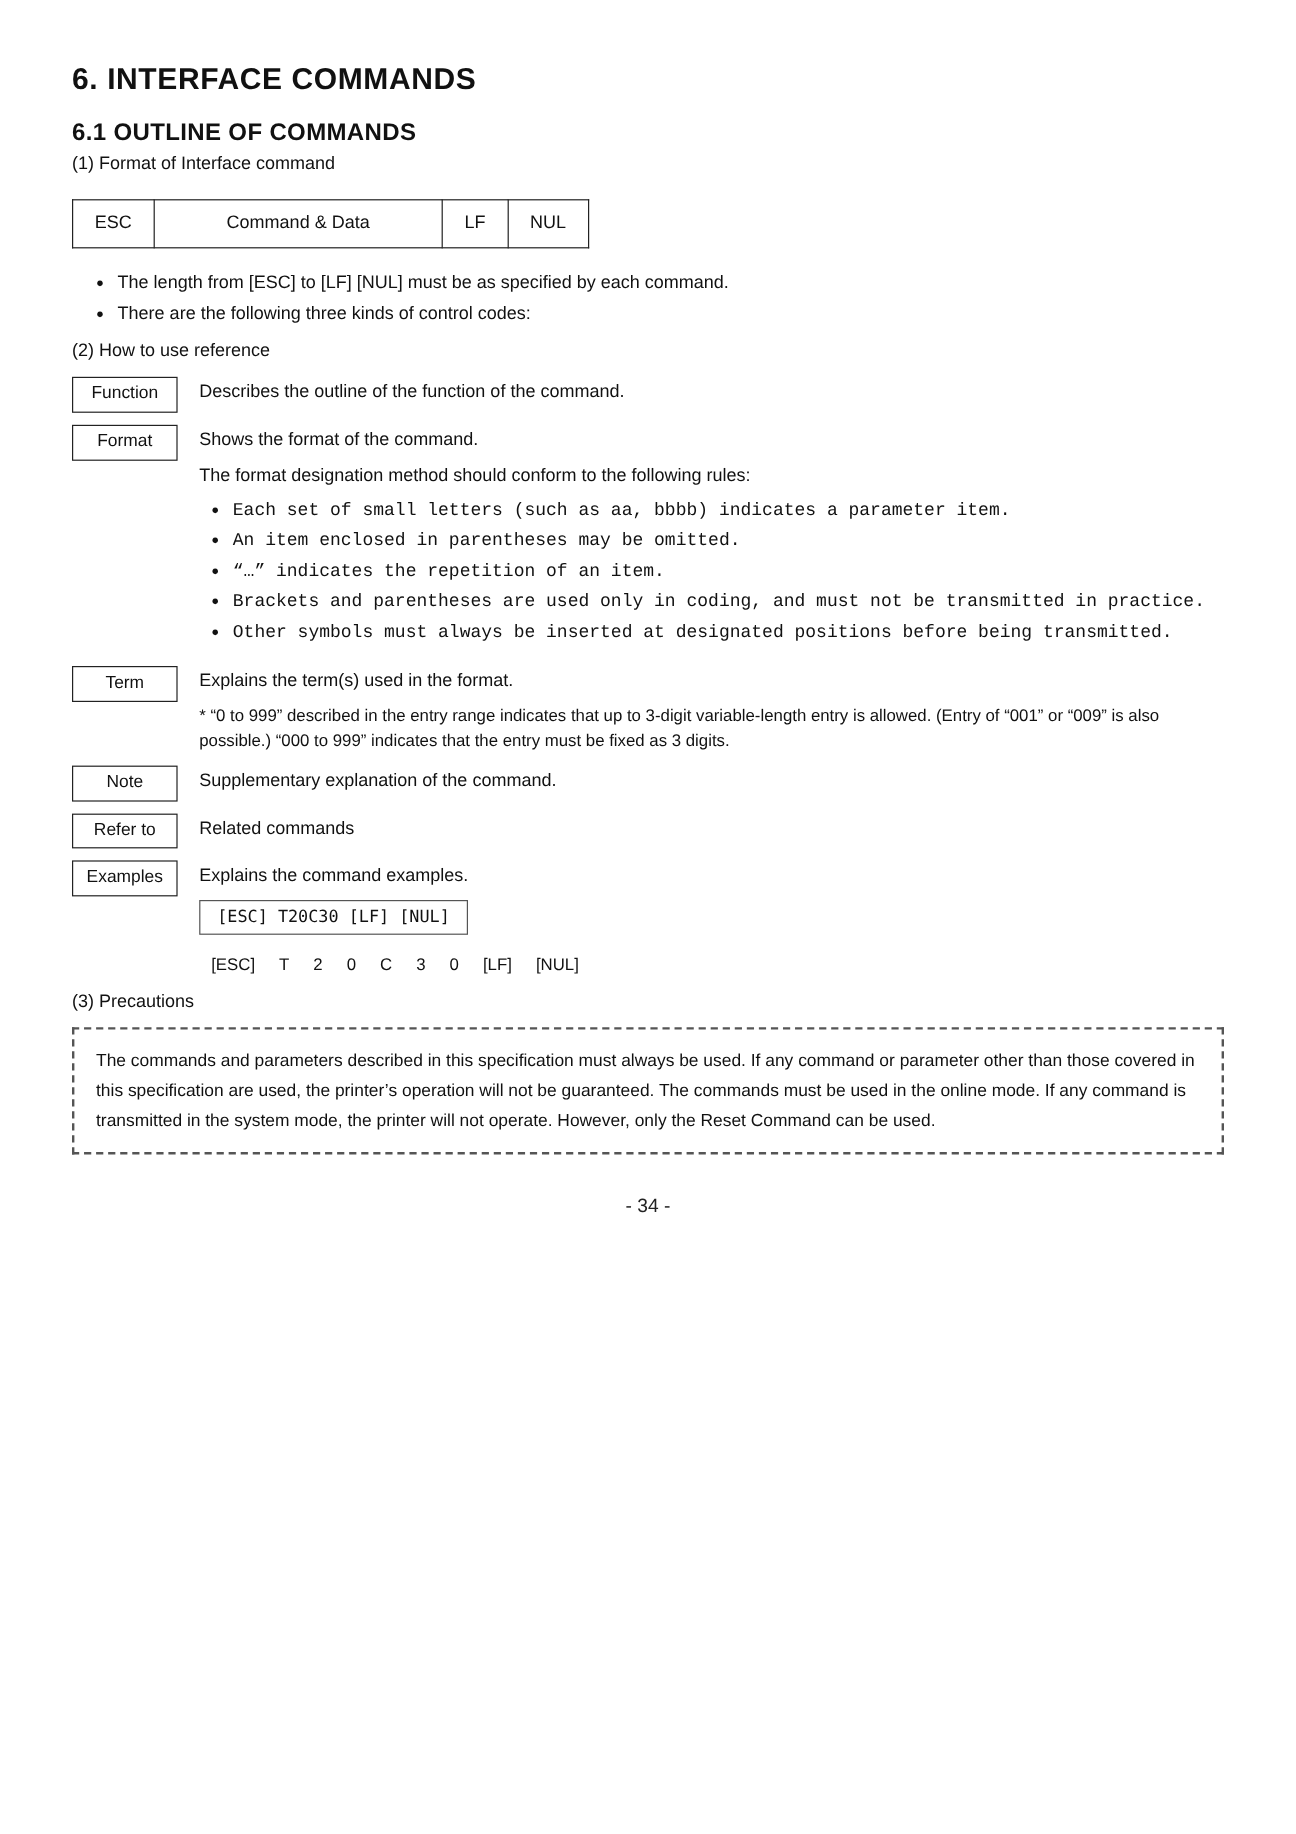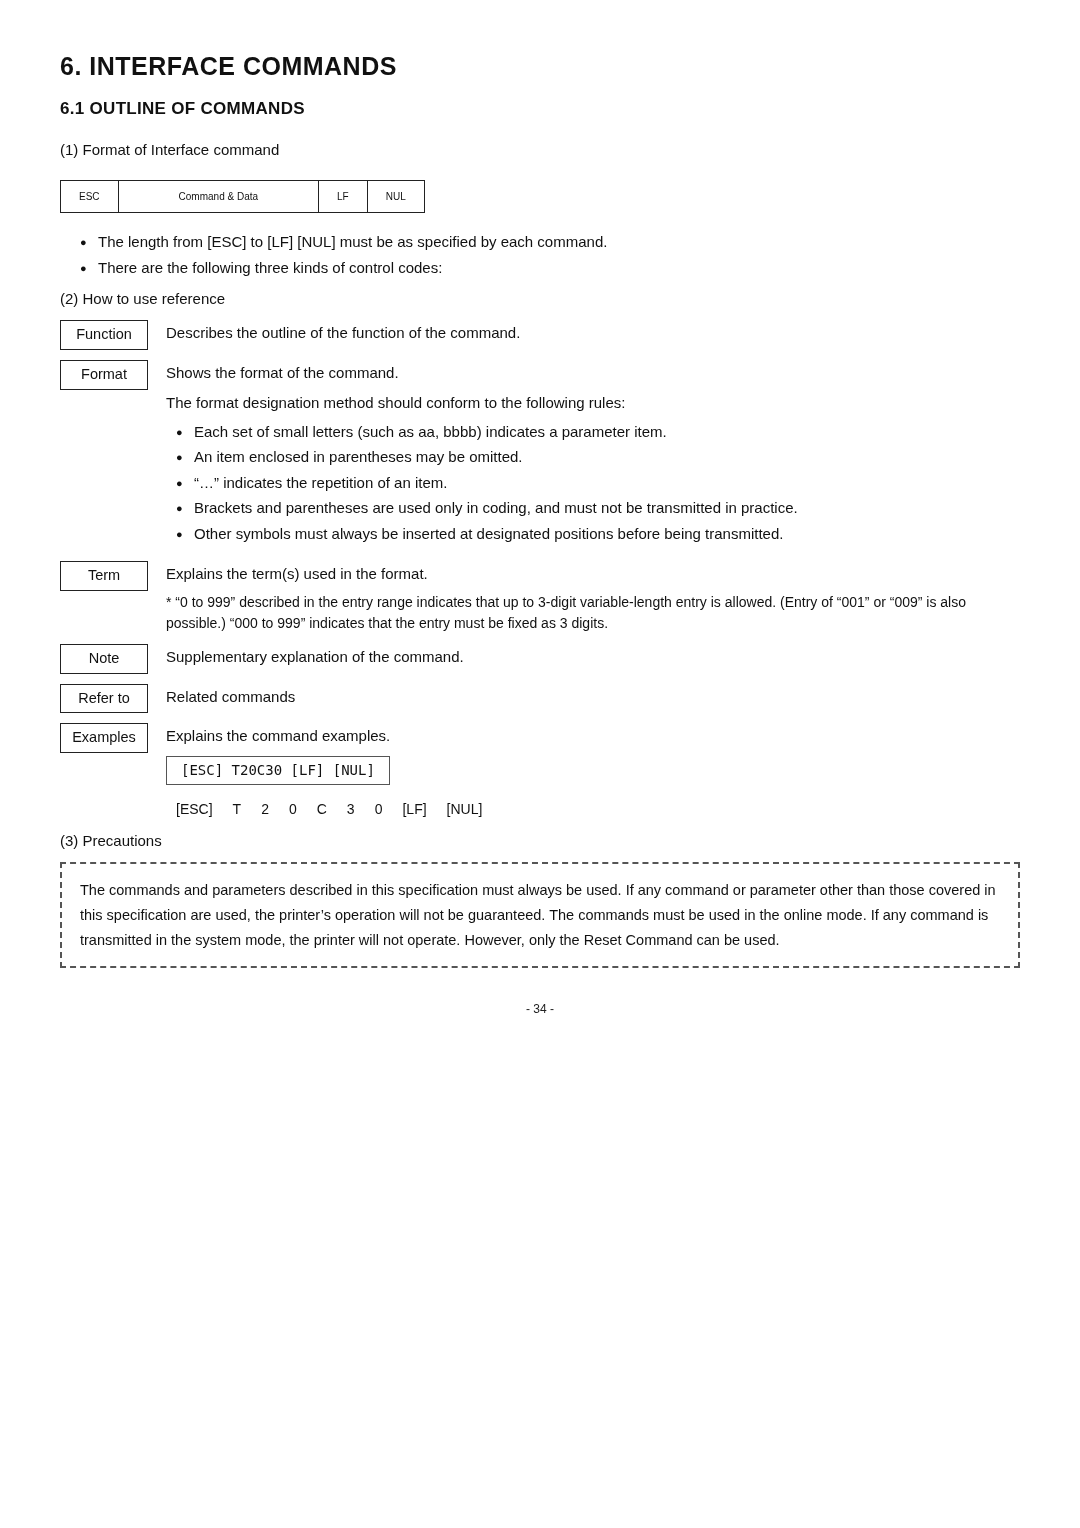--- a/index.html
+++ b/index.html
@@ -13,33 +13,32 @@
       margin: 0 auto;
       line-height: 1.5;
     }
     h1 {
       font-size: 25px;
       font-weight: bold;
       margin-bottom: 10px;
       letter-spacing: 0.5px;
     }
     h2 {
-      font-size: 17px;
+      font-size: 20px;
       font-weight: bold;
-      margin-bottom: 18px;
       letter-spacing: 0.3px;
     }
     .command-table {
       border-collapse: collapse;
       margin: 18px 0 18px 0;
     }
     .command-table td {
       border: 1.5px solid #222;
       padding: 8px 18px;
-      font-size: 10px;
+      font-size: 15px;
     }
     .command-table td.command-data {
       padding: 8px 60px;
     }
     .bullet-list {
       margin: 8px 0 8px 20px;
       list-style: none;
     }
     .bullet-list li {
       margin-bottom: 4px;
@@ -68,20 +67,21 @@
       flex-shrink: 0;
       margin-right: 18px;
     }
     .ref-content {
       flex: 1;
       font-size: 15px;
       padding-top: 2px;
     }
     .ref-content .sub-bullet {
       margin: 6px 0 6px 10px;
+      font-family: Liberation Mono, monospace;
     }
     .ref-content .sub-bullet li {
       margin-bottom: 3px;
       padding-left: 18px;
       position: relative;
       list-style: none;
     }
     .ref-content .sub-bullet li::before {
       content: "●";
       position: absolute;
@@ -117,21 +117,21 @@
     }
     .precautions-box {
       border: 2px dashed #555;
       padding: 14px 18px;
       font-size: 14.5px;
       margin-top: 10px;
       line-height: 1.7;
     }
     .page-number {
       text-align: center;
-      font-size: 12px;
+      font-size: 16px;
       margin-top: 32px;
       color: #222;
     }
     .how-to-use {
       margin-bottom: 6px;
     }
     .intro-number {
       font-size: 15px;
       margin-bottom: 10px;
     }

